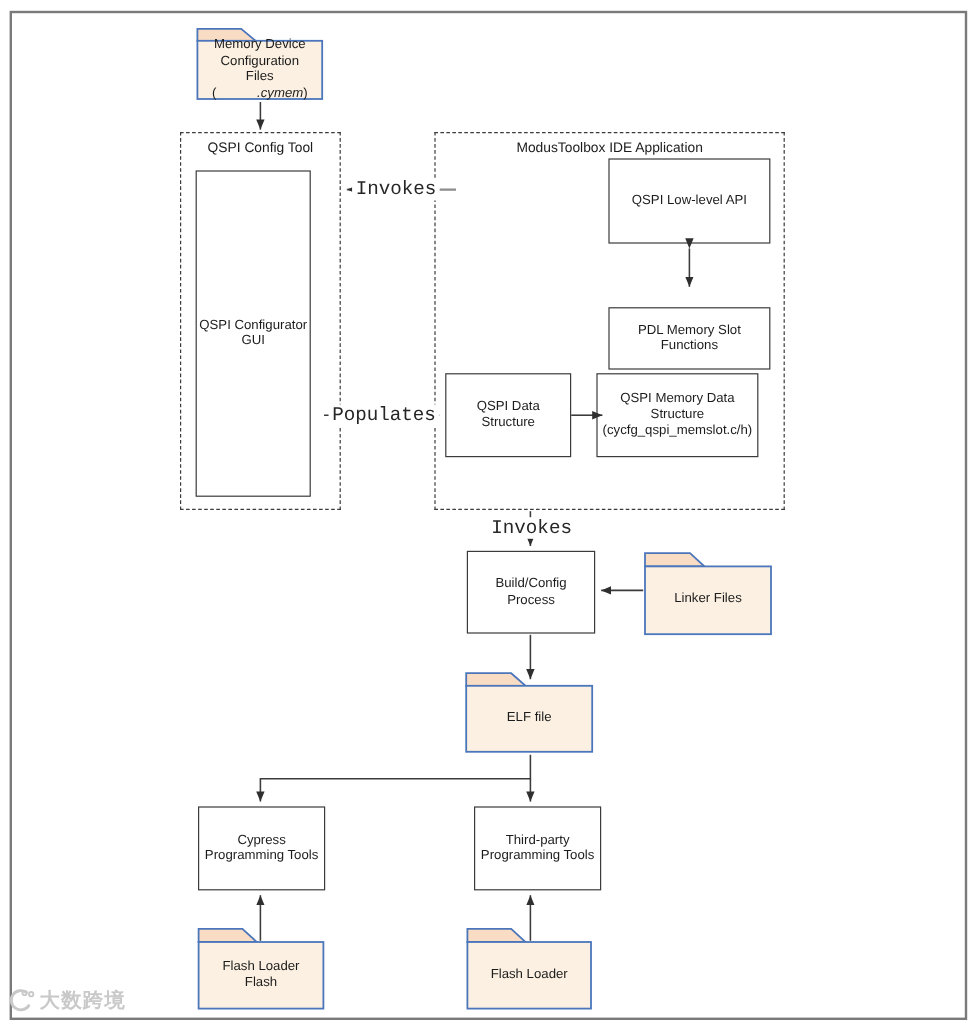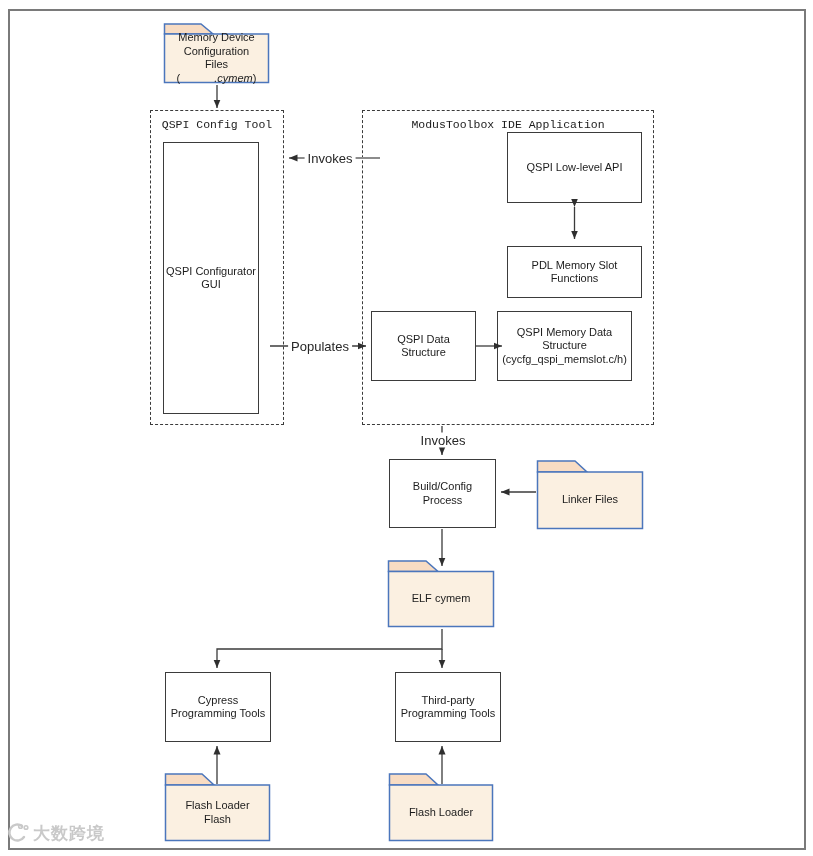--- a/index.html
+++ b/index.html
@@ -12,21 +12,21 @@
   .frame{
     position:absolute;left:8px;top:9px;width:798px;height:841px;
     box-sizing:border-box;border:2px solid var(--frame,#7a7a7a);
   }
   .dashed-group{
     position:absolute;box-sizing:border-box;
     border:1.5px dashed #3b3b3b;background:transparent;
   }
   .group-title{
     width:100%;text-align:center;margin-top:7px;
-    font-size:11.5px;color:#1c1c1c;font-family:Liberation Mono, monospace;
+    font-size:11.5px;color:#1c1c1c;
   }
   .node{
     position:absolute;box-sizing:border-box;
     border:1.4px solid #3b3b3b;background:#ffffff;
     display:flex;flex-direction:column;justify-content:center;align-items:center;
     font-size:11px;line-height:13.5px;text-align:center;
   }
   .node span{display:block;}
   .folder{position:absolute;}
   .folder svg{position:absolute;left:0;top:0;}
@@ -34,24 +34,24 @@
   .folder .fbody{fill:var(--folder-fill,#fbf0e1);stroke:var(--folder-border,#4b76bc);stroke-width:1.5;}
   .folder-label{
     position:absolute;left:2px;right:2px;top:12px;bottom:2px;
     display:flex;flex-direction:column;justify-content:center;align-items:center;
     font-size:11px;line-height:13.5px;text-align:center;
   }
   .folder-label span{display:block;}
   .wires{position:absolute;left:0;top:0;pointer-events:none;}
   .edge-label{
     position:absolute;transform:translate(-50%,-50%);
-    background:#ffffff;padding:0 3px;font-size:13px;color:#262626;white-space:nowrap;
+    background:#ffffff;padding:0 3px;font-size:16px;color:#262626;white-space:nowrap;font-family:Liberation Mono, monospace;
   }
   .watermark{
-    position:absolute;left:5px;top:822px;display:flex;align-items:flex-start;gap:4px;
+    position:absolute;left:5px;top:822px;display:flex;align-items:flex-end;gap:4px;
     color:var(--watermark,#c9c9c9);z-index:5;
     text-shadow:0 0 2px #ffffff;
   }
   .watermark .wm-text{font-size:17px;font-weight:700;letter-spacing:1px;}
   .em{font-style:italic;padding-left:34px;}
 </style>
 </head>
 <body>
 
 <div class="frame"></div>
@@ -78,21 +78,21 @@
 </div>
 
 <div class="dashed-group" style="left:362px;top:110px;width:292px;height:315px">
   <div class="group-title">ModusToolbox IDE Application</div>
 </div>
 
 <div class="node" style="left:507px;top:132px;width:135px;height:71px">
   <span>QSPI Low-level API</span>
 </div>
 
-<div class="node" style="left:507px;top:246px;width:135px;height:52px">
+<div class="node" style="left:507px;top:256px;width:135px;height:52px">
   <span>PDL Memory Slot</span>
   <span>Functions</span>
 </div>
 
 <div class="node" style="left:497px;top:311px;width:135px;height:70px">
   <span>QSPI Memory Data</span>
   <span>Structure</span>
   <span style="white-space:nowrap">(cycfg_qspi_memslot.c/h)</span>
 </div>
 
@@ -115,21 +115,21 @@
     <span>Linker Files</span>
   </div>
 </div>
 
 <div class="folder" style="left:387px;top:559px;width:108px;height:69px">
   <svg width="108" height="69" viewBox="0 0 108 69">
     <path class="tab" d="M1.5,12.5 L1.5,2 L39,2 L51,12.5 Z"></path>
     <rect class="fbody" x="1.5" y="12.5" width="105" height="55"></rect>
   </svg>
   <div class="folder-label">
-    <span>ELF cymem</span>
+    <span>ELF file</span>
   </div>
 </div>
 
 <div class="node" style="left:165px;top:672px;width:106px;height:70px">
   <span>Cypress</span>
   <span>Programming Tools</span>
 </div>
 
 <div class="node" style="left:395px;top:672px;width:106px;height:70px">
   <span>Third-party</span>

